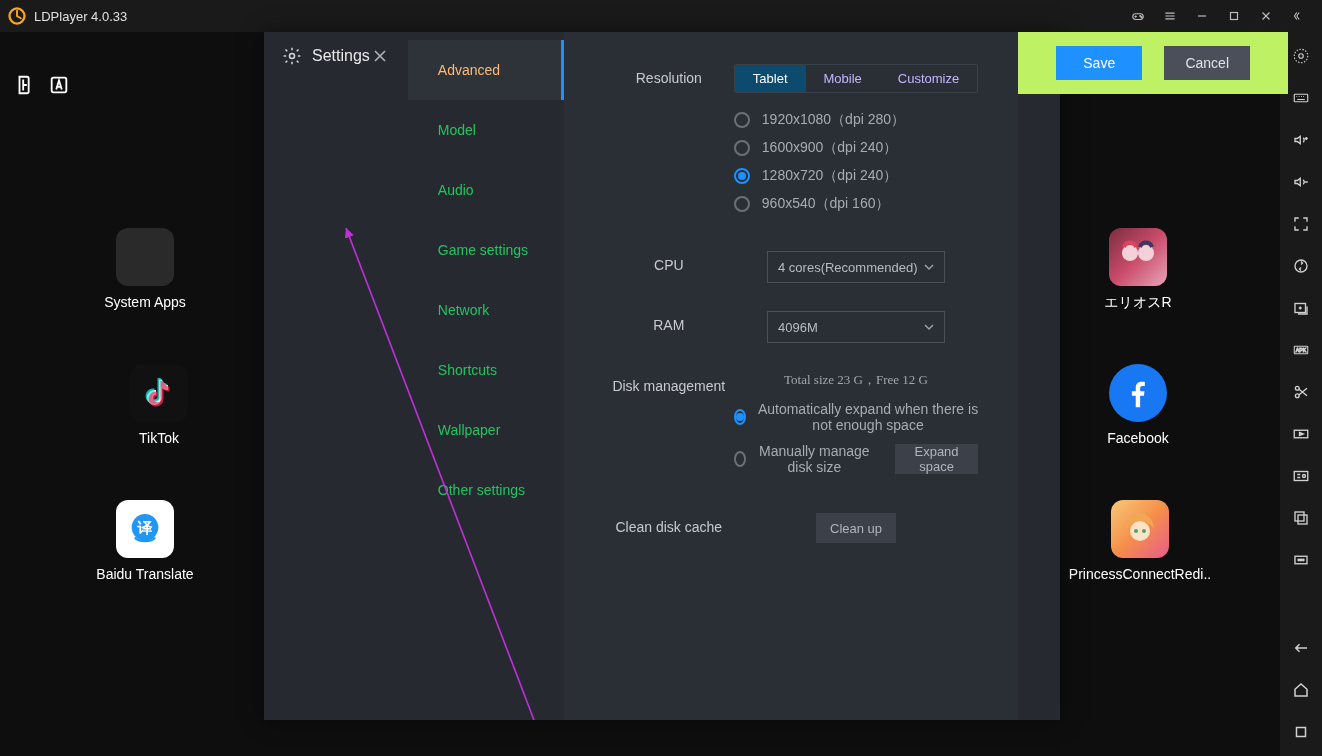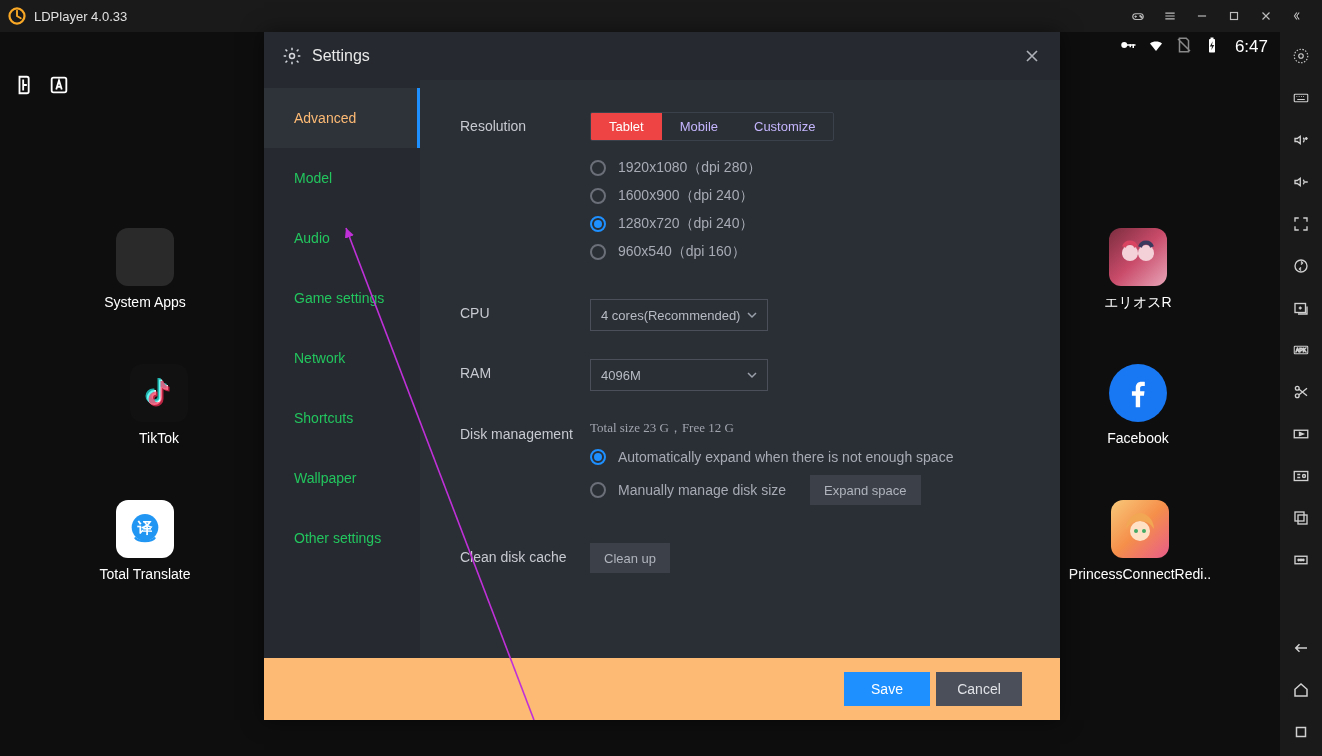--- a/index.html
+++ b/index.html
@@ -33,47 +33,47 @@
 
 .desktop-icon { position: absolute; width: 100px; text-align: center; color: #fff; font-size: 14px; }
 .desktop-icon .ic-box { width: 58px; height: 58px; margin: 0 auto 8px; border-radius: 12px; display: flex; align-items: center; justify-content: center; position: relative; }
 .sys-apps .ic-box { background: #2a2a2a; display: grid; grid-template-columns: repeat(3,1fr); grid-template-rows: repeat(3,1fr); gap: 3px; padding: 6px; }
 .sys-apps .ic-box > div { border-radius: 3px; }
 .tiktok .ic-box { background: #111; }
 .baidu .ic-box { background: #fff; }
 .fb .ic-box { background: #1877f2; }
 
 
-.modal { position: absolute; left: 264px; top: 32px; width: 796px; height: 688px; background: #262a30; color: #cfd3da; display: flex; flex-direction: column; box-shadow: 0 0 20px rgba(0,0,0,0.5); }
+.modal { position: absolute; left: 264px; top: 32px; width: 796px; height: 688px; background: #262a30; color: #cfd3da; display: flex; box-shadow: 0 0 20px rgba(0,0,0,0.5); text-align: center; }
 .modal-header { height: 48px; display: flex; align-items: center; padding: 0 18px; font-size: 16px; color: #e8e8e8; }
 .modal-header .gear { margin-right: 10px; width:20px; height:20px; }
 .modal-header .spacer { flex: 1; }
 .modal-header .close-x { cursor: pointer; width:20px; height:20px; display:flex; align-items:center; justify-content:center; }
 .modal-body { flex: 1; display: flex; min-height: 0; }
 .modal-sidebar { width: 156px; background: #262a30; padding-top: 8px; }
 .modal-sidebar .item { height: 60px; display: flex; align-items: center; padding-left: 30px; color: #22c55e; font-size: 14px; cursor: pointer; }
 .modal-sidebar .item.active { background: #2e333a; color: #fdba74; position: relative; }
 .modal-sidebar .item.active::after { content:""; position:absolute; right:0; top:0; bottom:0; width:3px; background:#1e90ff; }
 .modal-content { flex: 1; padding: 32px 40px 0 40px; background: #2a2e35; overflow:auto; }
 .row { display: flex; margin-bottom: 28px; }
 .row-label { width: 130px; color: #c7cad0; font-size: 14px; padding-top: 6px; }
 .row-body { flex: 1; }
 .seg { display: inline-flex; border: 1px solid #3b414b; border-radius: 2px; overflow: hidden; }
 .seg .seg-item { padding: 6px 18px; font-size: 13px; color: #c4b5fd; cursor: pointer; }
-.seg .seg-item.active { background: #ef4444; color: #fff; }
+.seg .seg-item.active { background: #0c4a6e; color: #fff; }
 .radio-list { margin-top: 18px; }
 .radio-item { display:flex; align-items:center; gap:12px; font-size:14px; color:#a7abb4; margin:10px 0; cursor:pointer; }
 .radio-item .rd { width:16px; height:16px; border:2px solid #6a6f78; border-radius:50%; display:flex; align-items:center; justify-content:center; }
 .radio-item.selected .rd { border-color:#1e90ff; }
 .radio-item.selected .rd::after { content:""; width:8px; height:8px; border-radius:50%; background:#1e90ff; }
 .sel { display:inline-flex; align-items:center; justify-content:space-between; width:178px; height:32px; border:1px solid #4a4f59; padding:0 10px; font-size:13px; color:#b7bbc3; cursor:pointer; }
 .sel svg{ width:10px; height:10px; }
 .disk-text { font-size:13px; color:#a1a5ae; margin-bottom:12px;font-family:Liberation Serif, serif; }
 .btn-inline { display:inline-flex; align-items:center; justify-content:center; height:30px; padding:0 14px; background:#3b4049; color:#b0b4bc; font-size:13px; margin-left:12px; cursor:pointer; }
-.modal-footer { height:62px; display:flex; align-items:center; justify-content:flex-end; gap:6px; padding:0 38px; background:#fdba74; }
+.modal-footer { height:62px; display:flex; align-items:center; justify-content:flex-end; gap:22px; padding:0 38px; background:#bef264; }
 .btn { width:86px; height:34px; display:flex; align-items:center; justify-content:center; font-size:14px; cursor:pointer; }
 .btn-primary { background:#1e90ff; color:#fff; }
 .btn-default { background:#4a4f59; color:#e0e2e7; }
 
 
 .arrow-svg { position:absolute; left:264px; top:32px; width:796px; height:688px; pointer-events:none; }
 </style>
 </head>
 <body>
 
@@ -184,21 +184,21 @@
   </div>
 
   <div class="desktop-icon baidu" style="left:95px; top:468px;">
     <div class="ic-box">
         <svg viewBox="0 0 48 48" width="40" height="40">
           <circle cx="24" cy="22" r="16" fill="#2196f3"></circle>
           <text x="24" y="29" font-size="18" fill="#fff" text-anchor="middle" font-weight="bold">译</text>
           <path d="M12 34c4 6 20 6 24 0" stroke="#2196f3" stroke-width="3" fill="none"></path>
         </svg>
       </div>
-    <div>Total Translate</div>
+    <div>Baidu Translate</div>
   </div>
 
   <div class="desktop-icon" style="left:1088px; top:196px;">
     <div class="ic-box" style="background:linear-gradient(135deg,#7b2d3f,#c94b6a,#e8a5b8);">
         <svg viewBox="0 0 48 48" width="48" height="48">
           <circle cx="16" cy="20" r="8" fill="#f4d0d8"></circle>
           <circle cx="32" cy="20" r="8" fill="#f4d0d8"></circle>
           <path d="M10 14c2-6 10-6 12 0" stroke="#d94560" stroke-width="4" fill="none"></path>
           <path d="M26 14c2-6 10-6 12 0" stroke="#3a3a5e" stroke-width="4" fill="none"></path>
         </svg>

